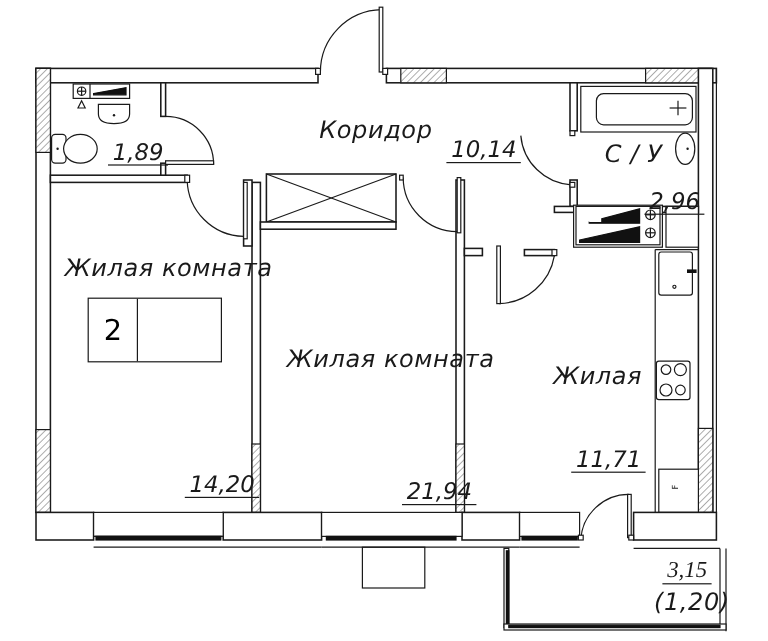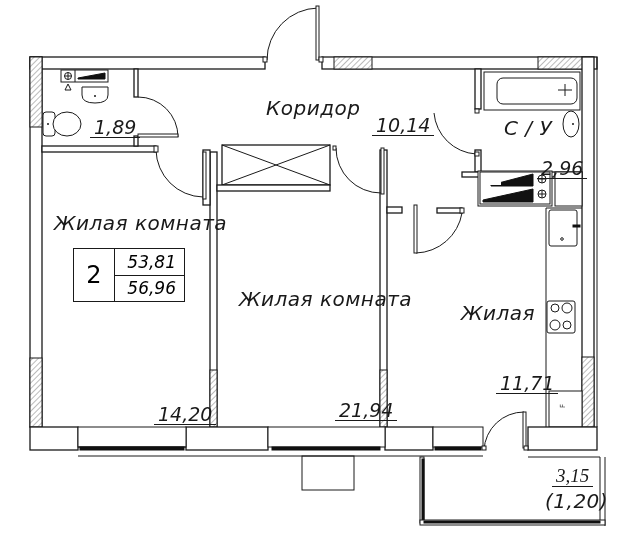--- a/index.html
+++ b/index.html
@@ -245,27 +245,23 @@
 
 <span class="lbl" style="left:266px; top:96px;">Коридор</span>
 <span class="area" style="left:90px; top:118px;">1,89</span>
 <span class="area" style="left:372px; top:116px;">10,14</span>
 <span class="lbl" style="left:504px; top:116px;">С / У</span>
 <span class="area" style="left:537px; top:143px;margin-top:16px;">2,96</span>
 
 <span class="lbl" style="left:54px; top:211px;">Жилая комната</span>
 <div class="summary-box">
   <div class="summary-rooms">2</div>
-  <div class="summary-vals">
-    <div>53,81</div>
-    <div>56,96</div>
-  </div>
 </div>
 <span class="lbl" style="left:239px; top:287px;">Жилая комната</span>
 <span class="lbl" style="left:461px; top:301px;">Жилая</span>
 
-<span class="area" style="left:154px; top:405px;">14,20</span>
+<span class="area" style="left:154px; top:395px;">14,20</span>
 <span class="area" style="left:335px; top:401px;">21,94</span>
-<span class="area" style="left:496px; top:374px;">11,71</span>
+<span class="area" style="left:476px; top:374px;">11,71</span>
 <span style="position:absolute; left:561px; top:402px; font-family:'DejaVu Sans', sans-serif; font-size:7px; transform:rotate(-90deg); color:#1a1a1a;">F</span>
 
 <span class="area" style="left:552px; top:467px;font-family:Liberation Serif, serif;">3,15</span>
 <span class="lbl" style="left:545px; top:489px;">(1,20)</span>
 
 </body></html>

